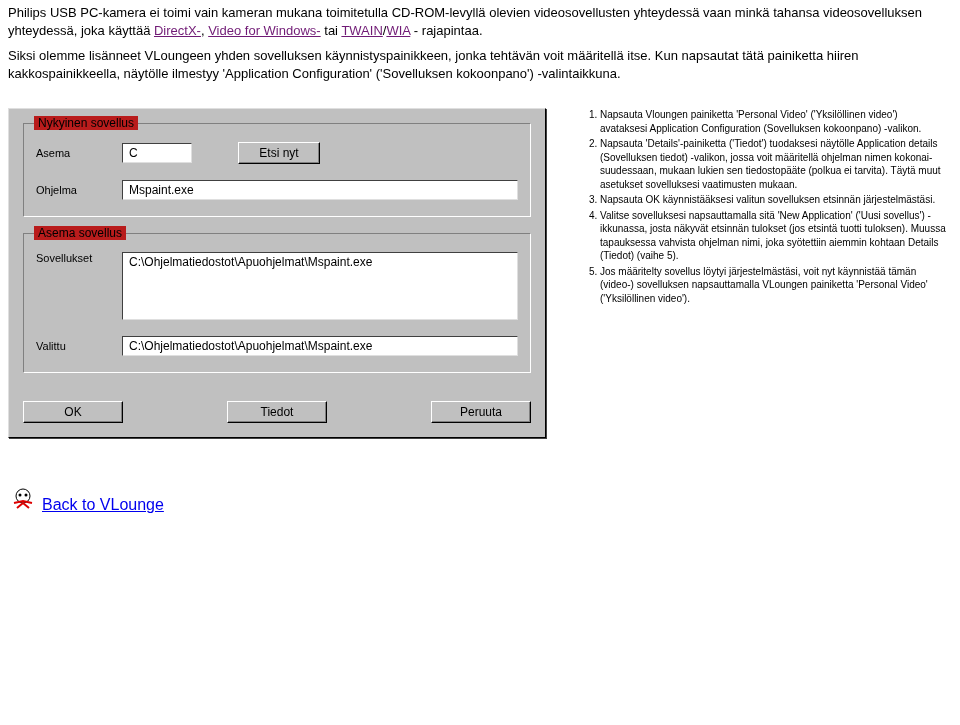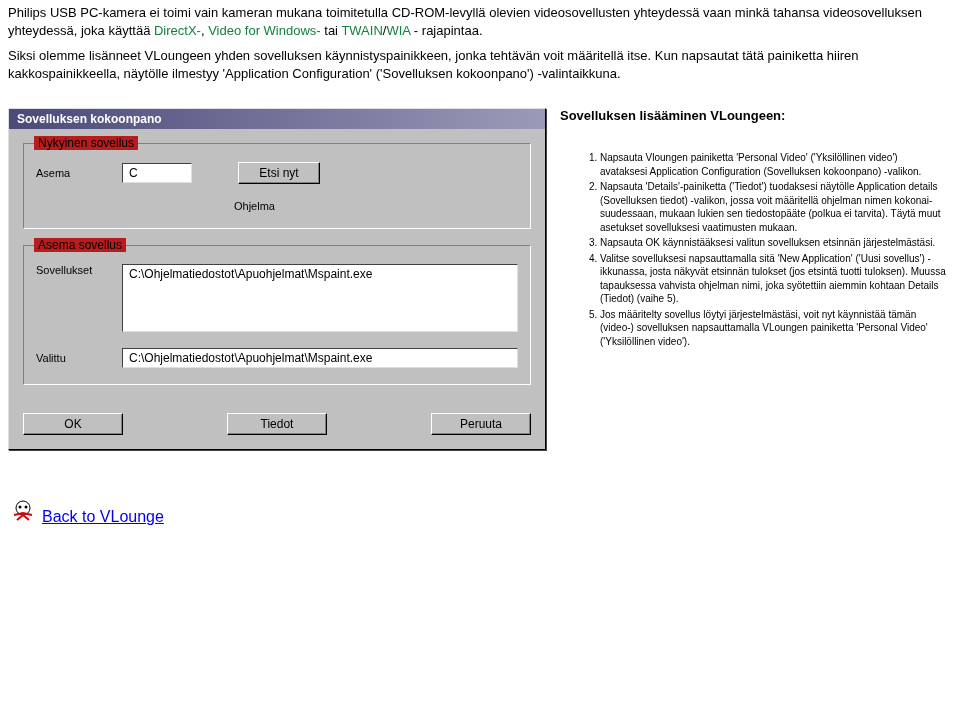--- a/index.html
+++ b/index.html
@@ -5,21 +5,21 @@
     * { box-sizing: border-box; margin: 0; padding: 0; }
     body {
       font-family: Arial, Helvetica, sans-serif;
       font-size: 13px;
       background: #ffffff;
       color: #000000;
       width: 960px;
       padding: 4px 8px;
     }
     .paragraph { line-height: 1.35; margin-bottom: 8px; }
-    .link { color: #15803d; cursor: pointer; }
+    .link { color: #701a75; text-decoration: underline; cursor: pointer; }
 
     .main-row {
       display: flex;
       align-items: flex-start;
       gap: 14px;
       margin-top: 26px;
     }
 
     
     .dialog {
@@ -58,21 +58,21 @@
       padding: 0 4px;
       font-size: 12px;
       color: #000;
     }
 
     .form-row {
       display: flex;
       align-items: center;
       margin-bottom: 16px;
     }
-    .form-row:last-child { margin-bottom: 4px; justify-content: center; }
+    .form-row:last-child { margin-bottom: 4px; }
     .form-label {
       width: 86px;
       font-size: 11px;
       color: #000;
     }
     .input-field {
       background: #ffffff;
       border: 1px solid #808080;
       border-top-color: #404040;
       border-left-color: #404040;
@@ -160,33 +160,31 @@
   <span>Philips USB PC-kamera ei toimi vain kameran mukana toimitetulla CD-ROM-levyllä olevien videosovellusten yhteydessä vaan minkä tahansa videosovelluksen yhteydessä, joka käyttää </span>
   <a class="link">DirectX-</a><span>, </span>
   <a class="link">Video for Windows-</a><span> tai </span>
   <a class="link">TWAIN</a><span>/</span><a class="link">WIA</a><span> - rajapintaa.</span>
 </p>
 <p class="paragraph">Siksi olemme lisänneet VLoungeen yhden sovelluksen käynnistyspainikkeen, jonka tehtävän voit määritellä itse. Kun napsautat tätä painiketta hiiren kakkospainikkeella, näytölle ilmestyy 'Application Configuration' ('Sovelluksen kokoonpano') -valintaikkuna.</p>
 
 <div class="main-row">
 
   <div class="dialog">
-    <div class="titlebar">
-      <span>Sovelluksen kokoonpano</span>
-    </div>
     <div class="dialog-body">
       <div class="fieldset">
         <div class="legend">Nykyinen sovellus</div>
         <div class="form-row">
           <div class="form-label">Asema</div>
           <input class="input-field input-asema" value="C" style="">
           <button class="btn btn-etsi">Etsi nyt</button>
         </div>
         <div class="form-row">
           <div class="form-label">Ohjelma</div>
+          <input class="input-field input-ohjelma" value="Mspaint.exe" style="">
         </div>
       </div>
 
       <div class="fieldset">
         <div class="legend">Asema sovellus</div>
         <div class="form-row" style="align-items:flex-start;">
           <div class="form-label">Sovellukset</div>
           <div class="listbox">
             <div>C:\Ohjelmatiedostot\Apuohjelmat\Mspaint.exe</div>
           </div>
@@ -198,21 +196,20 @@
       </div>
     </div>
     <div class="dialog-buttons">
       <button class="btn">OK</button>
       <button class="btn">Tiedot</button>
       <button class="btn">Peruuta</button>
     </div>
   </div>
 
   <div class="right-col">
-    <div class="right-heading">Sovelluksen lisääminen VLoungeen:</div>
     <ol class="instr-list">
       <li>Napsauta Vloungen painiketta 'Personal Video' ('Yksilöllinen video') avataksesi Application Configuration (Sovelluksen kokoonpano) -valikon.</li>
       <li>Napsauta 'Details'-painiketta ('Tiedot') tuodaksesi näytölle Application details (Sovelluksen tiedot) -valikon, jossa voit määritellä ohjelman nimen kokonai­suudessaan, mukaan lukien sen tiedostopääte (polkua ei tarvita). Täytä muut asetukset sovelluksesi vaatimusten mukaan.</li>
       <li>Napsauta OK käynnistääksesi valitun sovelluksen etsinnän järjestelmästäsi.</li>
       <li>Valitse sovelluksesi napsauttamalla sitä 'New Application' ('Uusi sovellus') -ikkunassa, josta näkyvät etsinnän tulokset (jos etsintä tuotti tuloksen). Muussa tapauksessa vahvista ohjelman nimi, joka syötettiin aiemmin kohtaan Details (Tiedot) (vaihe 5).</li>
       <li>Jos määritelty sovellus löytyi järjestelmästäsi, voit nyt käynnistää tämän (video-) sovelluksen napsauttamalla VLoungen painiketta 'Personal Video' ('Yksilöllinen video').</li>
     </ol>
   </div>
 </div>
 

